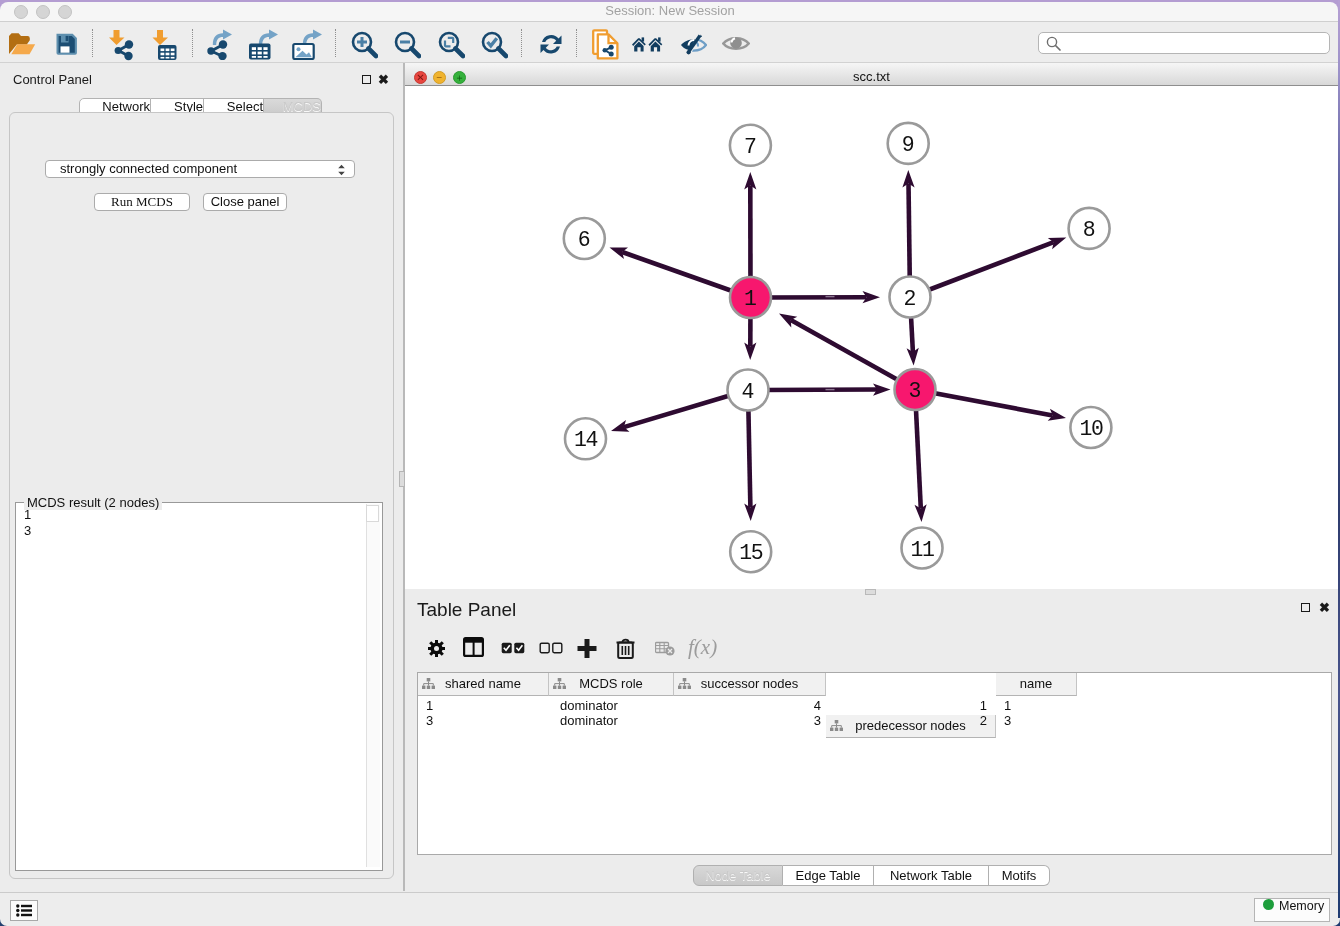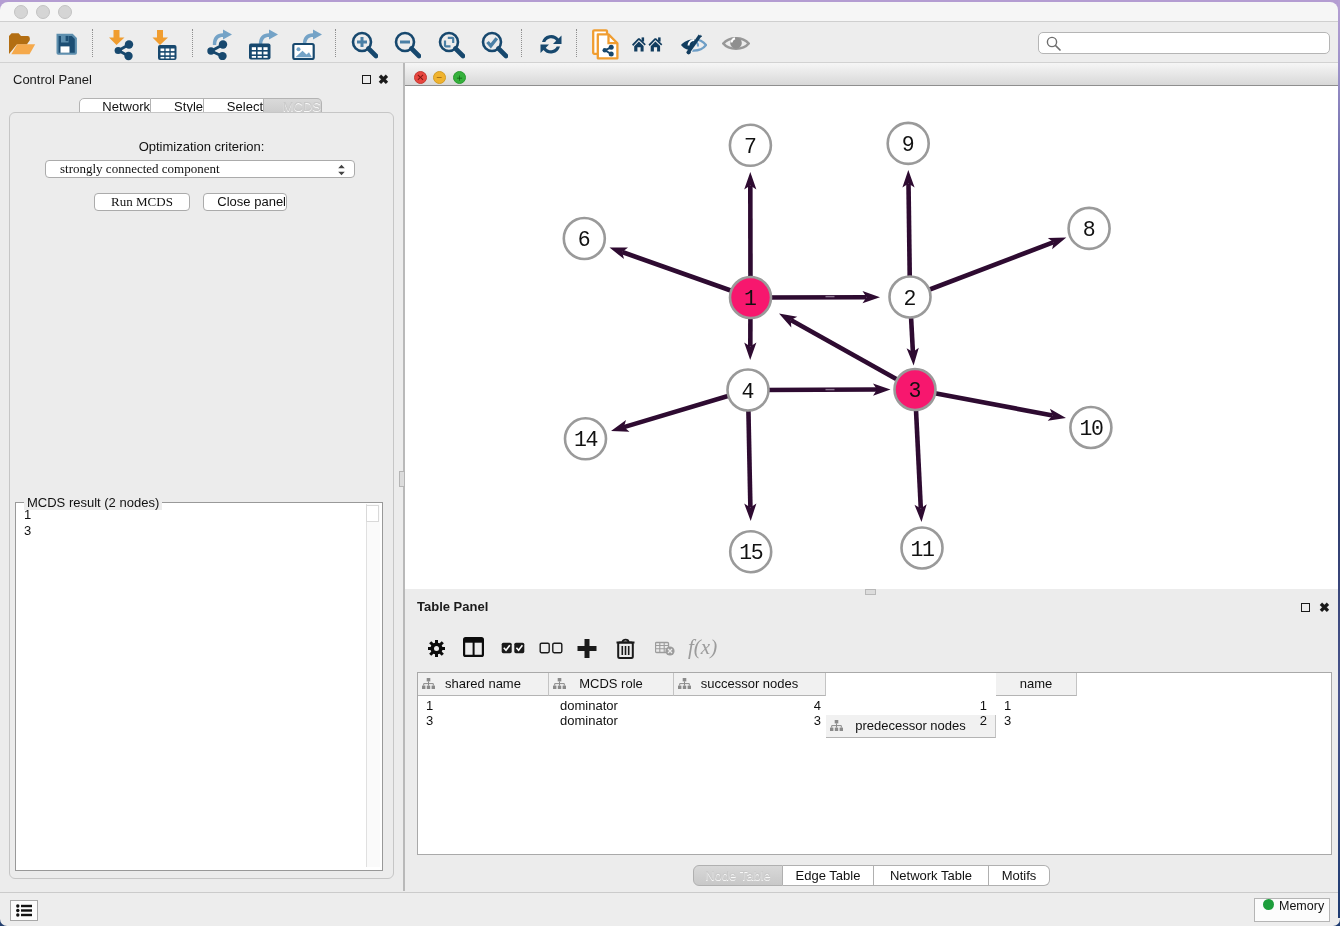--- a/index.html
+++ b/index.html
@@ -33,28 +33,28 @@
 #cp-head{position:absolute;left:13px;top:9px;font-size:13px;color:#1a1a1a;}
 .winbtn-sq{position:absolute;width:9px;height:9px;border:1.6px solid #1a1a1a;box-sizing:border-box;}
 .winbtn-x{position:absolute;font-size:13px;font-weight:bold;color:#1a1a1a;line-height:10px;}
 #tabs{position:absolute;left:79px;top:35px;height:19px;display:flex;}
 .tab{box-sizing:border-box;border:1px solid #b3b3b3;border-left:none;background:#fff;font-size:13px;color:#111;text-align:right;line-height:16.5px;padding:0;}
 .tab.first{border-left:1px solid #b3b3b3;border-radius:5px 0 0 5px;}
 .tab.last{border-radius:0 5px 5px 0;}
 .tab.sel{background:linear-gradient(#dadada,#c9c9c9);color:#c9c9c9;text-shadow:0 1px 0 rgba(255,255,255,0.85);}
 #cp-content{position:absolute;left:9px;top:49px;width:383px;height:765px;border:1px solid #c6c6c6;border-radius:6px;background:#ececec;}
 #opt-label{position:absolute;left:0;top:26px;width:100%;text-align:center;font-size:13px;color:#111;}
-#dropdown{position:absolute;left:35px;top:47px;width:310px;height:18px;background:#fff;border:1px solid #ababab;border-radius:4px;box-sizing:border-box;font-size:13px;line-height:16px;color:#111;font-family:Liberation Serif, serif;}
+#dropdown{position:absolute;left:35px;top:47px;width:310px;height:18px;background:#fff;border:1px solid #ababab;border-radius:4px;box-sizing:border-box;font-size:13px;line-height:16px;color:#111;}
 .btn{position:absolute;top:80px;height:18px;background:#fff;border:1px solid #ababab;border-radius:4px;box-sizing:border-box;font-size:13px;text-align:center;line-height:16px;color:#111;}
 #fieldset{position:absolute;left:5px;top:389px;width:366px;height:367px;border:1px solid #999;background:#fff;}
 #fs-legend{position:absolute;left:8px;top:-8px;background:#ececec;font-size:13px;color:#111;padding:0 3px;}
 #fs-text{position:absolute;left:8px;top:4px;font-size:13px;color:#111;line-height:15.5px;}
 #fs-scroll{position:absolute;right:2px;top:1px;width:13px;height:363px;background:#fafafa;border-left:1px solid #e0e0e0;}
 
-#tp-head{position:absolute;left:12px;top:4px;font-size:13px;color:#1a1a1a;font-weight:bold;}
+#tp-head{position:absolute;left:12px;top:4px;font-size:19px;color:#1a1a1a;}
 #tp-toolbar{position:absolute;left:0;top:0;width:100%;height:70px;}
 #tbl-box{position:absolute;left:12px;top:77px;width:915px;height:183px;background:#fff;border:1px solid #a9a9a9;box-sizing:border-box;}
 .hcell{position:absolute;top:0;height:23px;background:#f1f1f1;border-right:1px solid #c4c4c4;border-bottom:1px solid #b4b4b4;box-sizing:border-box;font-size:13px;color:#111;text-align:center;line-height:22px;}
 .rowtxt{position:absolute;font-size:13px;color:#111;height:15px;line-height:15px;}
 #btabs{position:absolute;left:288px;top:270px;height:21px;display:flex;}
 .btab{box-sizing:border-box;border:1px solid #b0b0b0;border-left:none;background:#fff;font-size:13px;color:#111;text-align:center;line-height:20px;}
 .btab.first{border-left:1px solid #b0b0b0;border-radius:6px 0 0 6px;}
 .btab.last{border-radius:0 6px 6px 0;}
 .btab.sel{background:linear-gradient(#d8d8d8,#c8c8c8);color:#cacaca;text-shadow:0 1px 0 rgba(255,255,255,0.85);}
 
@@ -72,20 +72,21 @@
       <div class="pcorner-in" style="left:0;top:2px;width:12px;height:12px;background:#f6f6f6;border-top-left-radius:8px;"></div>
       <div class="pcorner-in" style="left:1328px;top:2px;width:10px;height:12px;background:#f6f6f6;border-top-right-radius:8px;"></div>
       <div class="pcorner-in" style="left:0;top:918px;width:8px;height:8px;background:#ededed;border-bottom-left-radius:7px;"></div>
       <div class="pcorner-in" style="left:1332px;top:918px;width:8px;height:8px;background:#ededed;border-bottom-right-radius:7px;"></div>
       <div id="ptop"></div>
       <div id="pright"></div>
   <div id="titlebar">
     <div class="tl" style="left:14px;"></div>
     <div class="tl" style="left:36px;"></div>
     <div class="tl" style="left:58px;"></div>
+    <div id="title-text">Session: New Session</div>
   </div>
   <div id="toolbar">
     <div class="sep" style="left:92px;"></div>
         <div class="sep" style="left:192px;"></div>
         <div class="sep" style="left:335px;"></div>
         <div class="sep" style="left:521px;"></div>
         <div class="sep" style="left:576px;"></div>
     <svg class="tbi" style="left:9px;top:11px;" width="27" height="22" viewBox="0 0 27 22">
           <path d="M0 21 V3 L2.6 0.2 H9.6 L12 3 H18.6 Q20.8 3 20.8 5.2 V7.2 L17.8 11.5 H7.8 L0 21 Z" fill="#B36E12"></path>
           <path d="M2.3 21.2 L8.2 11.3 H26.2 L20.5 21.2 Z" fill="#F5A94B"></path>
@@ -231,44 +232,44 @@
     <div id="cp-head">Control Panel</div>
     <div class="winbtn-sq" style="left:362px;top:12px;"></div>
     <div class="winbtn-x" style="left:378px;top:12px;">✖</div>
     <div id="tabs">
       <div class="tab first" style="width:72px;">Network</div>
       <div class="tab" style="width:53px;">Style</div>
       <div class="tab" style="width:60px;">Select</div>
       <div class="tab last sel" style="width:58px;">MCDS</div>
     </div>
     <div id="cp-content">
-      <div id="opt-label">Optimization criterion:</div>
       <div id="dropdown"><span style="padding-left:14px;">strongly connected component</span>
         <svg width="9" height="12" viewBox="0 0 9 12" style="position:absolute;right:8px;top:3px;">
               <path d="M1.2 4.2 L4.5 0.8 L7.8 4.2z M1.2 7.8 L4.5 11.2 L7.8 7.8z" fill="#444"></path>
             </svg>
       </div>
       <div class="btn" style="left:84px;width:96px;font-family:Liberation Serif, serif;">Run MCDS</div>
-      <div class="btn" style="left:193px;width:84px;text-align:right;">Close panel</div>
+      <div class="btn" style="left:193px;width:84px;">Close panel</div>
       <div id="fieldset">
         <div id="fs-legend">MCDS result (2 nodes)</div>
         <div id="fs-text">1<br>3</div>
         <div id="fs-scroll"></div>
             <div style="position:absolute;right:3px;top:2px;width:11px;height:15px;background:#fff;border:1px solid #d9d9d9;"></div>
       </div>
     </div>
   </div>
   <div id="vdivider"></div>
   <div style="position:absolute;left:399px;top:471px;width:4px;height:14px;background:#dcdcdc;border:1px solid #b5b5b5;z-index:5;"></div>
   <div style="position:absolute;left:865px;top:589px;width:11px;height:6px;background:#dcdcdc;border:1px solid #b9b9b9;box-sizing:border-box;z-index:5;"></div>
   <div id="netwin">
     <div id="nettitle">
       <div class="ntl" style="left:9px;background:#e8463f;border:1px solid #c23b34;color:#7c1512;">✕</div>
       <div class="ntl" style="left:28px;background:#f0b32e;border:1px solid #d29d25;color:#935d0c;">−</div>
       <div class="ntl" style="left:48px;background:#35b13c;border:1px solid #2a9a31;color:#0c5b10;">＋</div>
+      <div id="nettext">scc.txt</div>
     </div>
     <svg id="graph" width="933" height="528" viewBox="405 63 933 528" style="position:absolute;left:0;top:0;">
       <line x1="750.5" y1="297.5" x2="750.3" y2="185.5" stroke="#2E0B31" stroke-width="4.6"></line>
       <path d="M750.3 172.0 L756.4 189.5 L750.3 185.5 L744.2 189.5 Z" fill="#2E0B31"></path>
       <line x1="750.5" y1="297.5" x2="622.2" y2="252.0" stroke="#2E0B31" stroke-width="4.6"></line>
       <path d="M609.5 247.5 L628.0 247.6 L622.2 252.0 L624.0 259.1 Z" fill="#2E0B31"></path>
       <line x1="750.5" y1="297.5" x2="866.5" y2="297.2" stroke="#2E0B31" stroke-width="4.6"></line>
       <path d="M880.0 297.2 L862.5 303.3 L866.5 297.2 L862.5 291.1 Z" fill="#2E0B31"></path>
       <line x1="750.5" y1="297.5" x2="750.3" y2="346.5" stroke="#2E0B31" stroke-width="4.6"></line>
       <path d="M750.2 360.0 L744.2 342.5 L750.3 346.5 L756.4 342.5 Z" fill="#2E0B31"></path>

